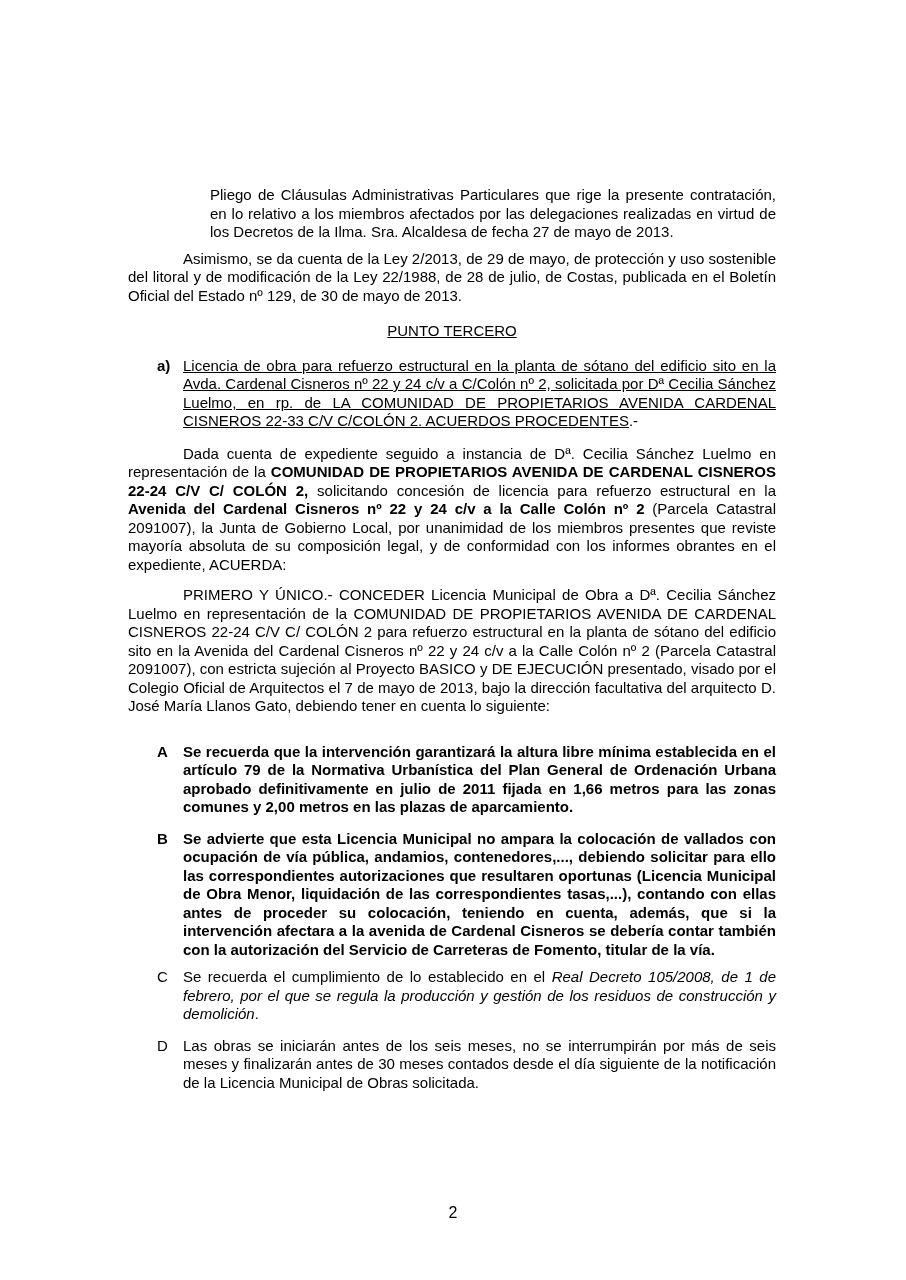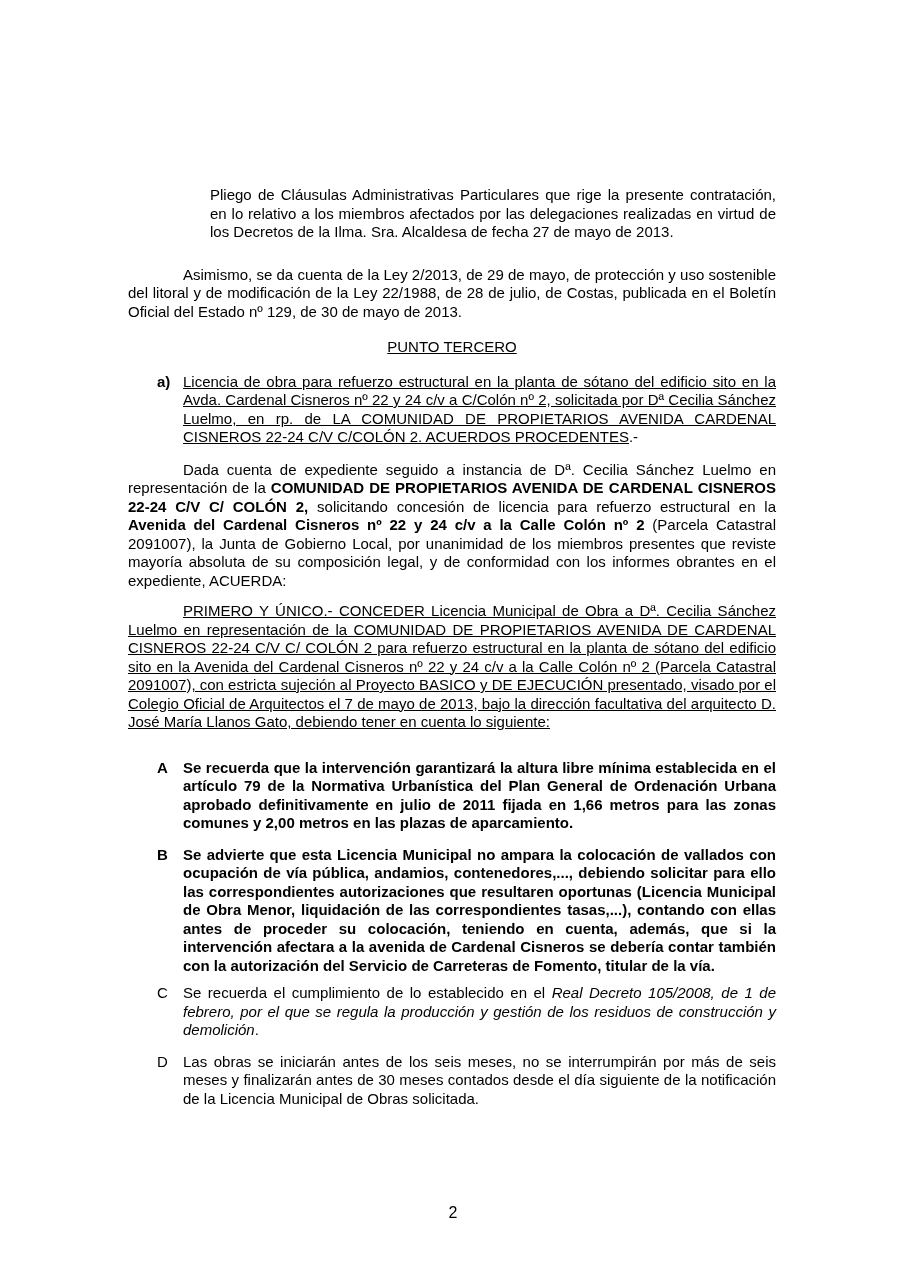--- a/index.html
+++ b/index.html
@@ -20,30 +20,30 @@
     position: absolute;
     left: 128px;
     top: 186px;
     width: 648px;
   }
   .para { text-align: justify; }
   .b { font-weight: bold; }
   .i { font-style: italic; }
   .u { text-decoration: underline; }
   .indent-block { margin-left: 82px; }
-  .p-asimismo { margin-top: 24px; text-indent: 55px; }
+  .p-asimismo { margin-top: 8px; text-indent: 55px; }
   .title { margin-top: 17px; text-align: center; }
   .heading { margin-top: 18px; font-weight: bold; }
   .hang { display: flex; text-align: justify; }
   .hang .label { flex: 0 0 55px; padding-left: 29px; }
   .hang .para { flex: 1 1 auto; }
   .item-a { margin-top: 16px; }
   .item-a .label { font-weight: bold; }
   .p-dada { margin-top: 14px; text-indent: 55px; }
-  .p-primero { margin-top: 12px; text-indent: 55px; text-decoration: underline; }
+  .p-primero { margin-top: 12px; text-indent: 55px; }
   .item-A { margin-top: 27px; }
   .item-A .label { font-weight: bold; }
   .item-B { margin-top: 13px; }
   .item-B .label { font-weight: bold; }
   .item-C { margin-top: 9px; }
   .item-D { margin-top: 13px; }
   .page-number {
     position: absolute;
     top: 1204px;
     left: 0;
@@ -60,21 +60,21 @@
 
     <p class="para indent-block"><span class="">Pliego de Cláusulas Administrativas Particulares que rige la presente contratación, en lo relativo a los miembros afectados por las delegaciones realizadas en virtud de los Decretos de la Ilma. Sra. Alcaldesa de fecha 27 de mayo de 2013.</span></p>
 
     <p class="para p-asimismo"><span class="">Asimismo, se da cuenta de la Ley 2/2013, de 29 de mayo, de protección y uso sostenible del litoral y de modificación de la Ley 22/1988, de 28 de julio, de Costas, publicada en el Boletín Oficial del Estado nº 129, de 30 de mayo de 2013.</span></p>
 
     <p class="title"><span class="u">PUNTO TERCERO</span></p>
 
 
     <div class="hang item-a">
       <span class="label">a)</span>
-      <p class="para"><span class="u">Licencia de obra para refuerzo estructural en la planta de sótano del edificio sito en la Avda. Cardenal Cisneros nº 22 y 24 c/v a C/Colón nº 2, solicitada por Dª Cecilia Sánchez Luelmo, en rp. de LA COMUNIDAD DE PROPIETARIOS AVENIDA CARDENAL CISNEROS 22-24 C/V C/COLÓN 2. ACUERDOS PROCEDENTES</span><span class="">.-</span></p>
+      <p class="para"><span class="u">Licencia de obra para refuerzo estructural en la planta de sótano del edificio sito en la Avda. Cardenal Cisneros nº 22 y 24 c/v a C/Colón nº 2, solicitada por Dª Cecilia Sánchez Luelmo, en rp. de LA COMUNIDAD DE PROPIETARIOS AVENIDA CARDENAL CISNEROS 22-33 C/V C/COLÓN 2. ACUERDOS PROCEDENTES</span><span class="">.-</span></p>
     </div>
 
     <p class="para p-dada"><span class="">Dada cuenta de expediente seguido a instancia de Dª. Cecilia Sánchez Luelmo en representación de la </span><span class="b">COMUNIDAD DE PROPIETARIOS AVENIDA DE CARDENAL CISNEROS 22-24 C/V C/ COLÓN 2,</span><span class=""> solicitando concesión de licencia para refuerzo estructural en la </span><span class="b">Avenida del Cardenal Cisneros nº 22 y 24 c/v a la Calle Colón nº 2</span><span class=""> (Parcela Catastral 2091007), la Junta de Gobierno Local, por unanimidad de los miembros presentes que reviste mayoría absoluta de su composición legal, y de conformidad con los informes obrantes en el expediente, ACUERDA:</span></p>
 
     <p class="para p-primero"><span class="">PRIMERO Y ÚNICO.- CONCEDER Licencia Municipal de Obra a Dª. Cecilia Sánchez Luelmo en representación de la COMUNIDAD DE PROPIETARIOS AVENIDA DE CARDENAL CISNEROS 22-24 C/V C/ COLÓN 2 para refuerzo estructural en la planta de sótano del edificio sito en la Avenida del Cardenal Cisneros nº 22 y 24 c/v a la Calle Colón nº 2 (Parcela Catastral 2091007), con estricta sujeción al Proyecto BASICO y DE EJECUCIÓN presentado, visado por el Colegio Oficial de Arquitectos el 7 de mayo de 2013, bajo la dirección facultativa del arquitecto D. José María Llanos Gato, debiendo tener en cuenta lo siguiente:</span></p>
 
     <div class="hang item-A">
       <span class="label">A</span>
       <p class="para"><span class="b">Se recuerda que la intervención garantizará la altura libre mínima establecida en el artículo 79 de la Normativa Urbanística del Plan General de Ordenación Urbana aprobado definitivamente en julio de 2011 fijada en 1,66 metros para las zonas comunes y 2,00 metros en las plazas de aparcamiento.</span></p>
     </div>

